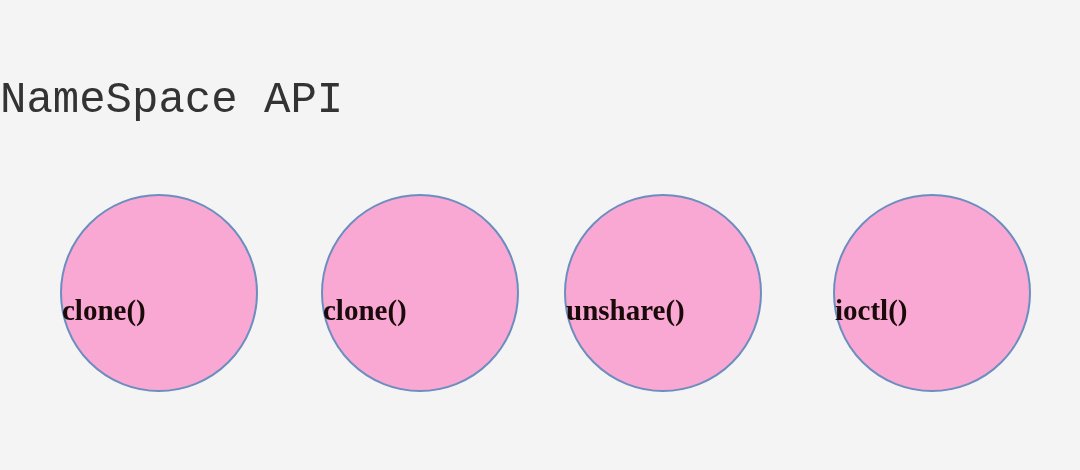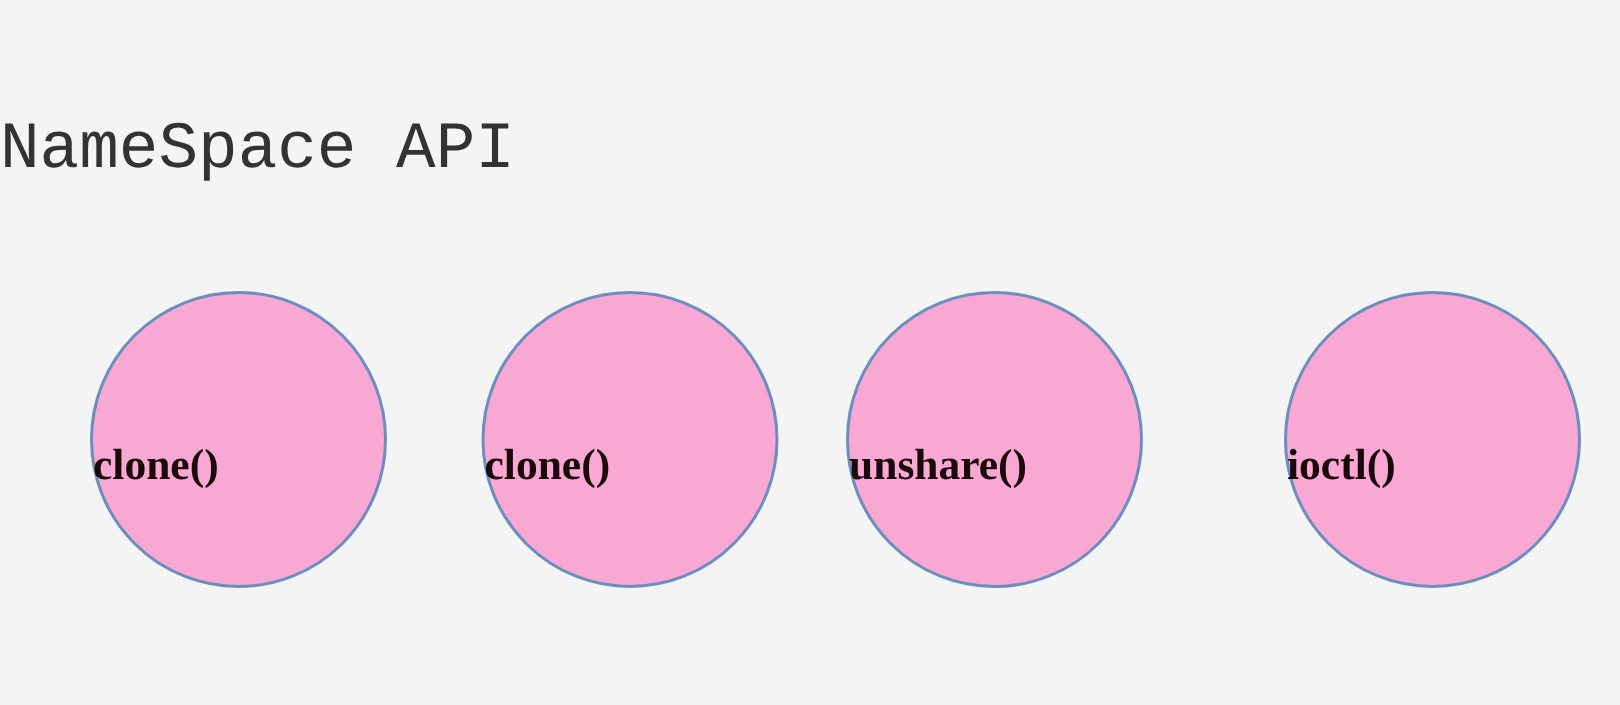--- a/index.html
+++ b/index.html
@@ -45,15 +45,15 @@
 
 <div class="node" style="left:60px;">
   <span class="node-label">clone()</span>
 </div>
 <div class="node" style="left:321px;">
   <span class="node-label">clone()</span>
 </div>
 <div class="node" style="left:564px;">
   <span class="node-label">unshare()</span>
 </div>
-<div class="node" style="left:856px;">
+<div class="node" style="left:833px;">
   <span class="node-label">ioctl()</span>
 </div>
 
 </body></html>

